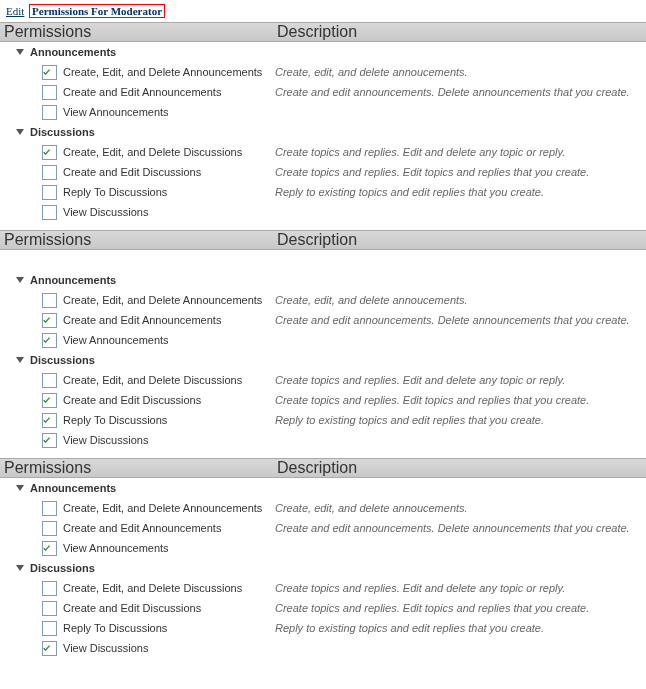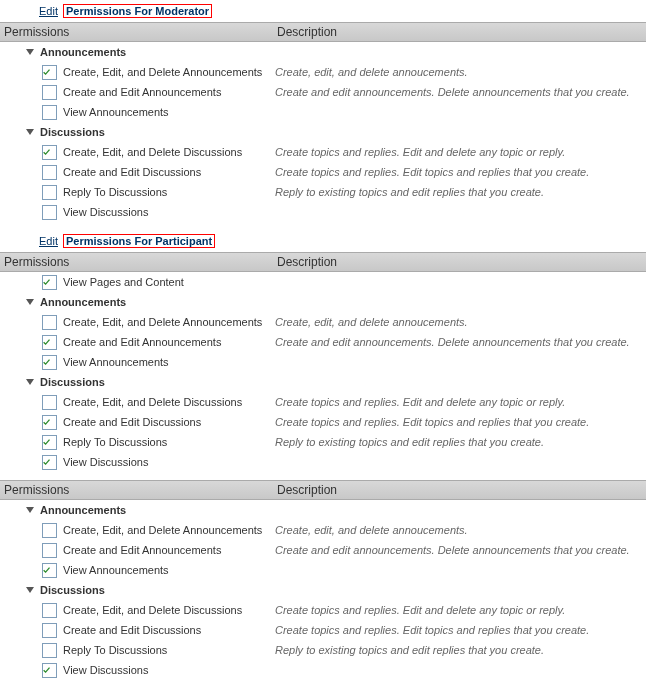--- a/index.html
+++ b/index.html
@@ -7,59 +7,60 @@
     padding: 0;
     font-family: Tahoma, Arial, sans-serif;
     font-size: 11px;
     color: #333;
     background: #fff;
     width: 646px;
   }
   .panel {
   }
   .panel-title {
-    padding: 4px 4px 4px 39px;
+    padding: 4px 4px 4px 6px;
+    font-family: Liberation Serif, serif;
   }
   .edit-link {
     color: #003366;
     text-decoration: underline;
     margin-right: 2px;
   }
   .title-text {
     color: #003366;
     font-weight: bold;
     border: 1px solid red;
     padding: 0 2px;
     display: inline-block;
   }
   .col-headers {
     background: #cfcfcf;
     background: linear-gradient(#d8d8d8,#c8c8c8);
     border-top: 1px solid #aaa;
     border-bottom: 1px solid #aaa;
     height: 18px;
     line-height: 18px;
-    font-size: 12px;
+    font-size: 16px;
     color: #333;
     display: flex;
   }
   .col-left {
     width: 275px;
     padding-left: 4px;
     box-sizing: border-box;
   }
   .col-right {
     flex: 1;
     padding-left: 2px;
   }
   .group-row {
     display: flex;
     align-items: center;
     height: 20px;
-    padding-left: 26px;
+    padding-left: 16px;
     font-weight: bold;
     color: #333;
   }
   .tri {
     display:inline-block;
     width:0; height:0;
     border-left:4px solid transparent;
     border-right:4px solid transparent;
     border-top:6px solid #555;
     margin-right:6px;
@@ -179,37 +180,25 @@
     <div class="perm-row">
       <div class="perm-left">
         <span class="chk "></span>
         <span>View Discussions</span>
       </div>
       <div class="perm-right"></div>
     </div>
     </div>
     <div class="divider"></div>
     <div class="panel">
-      <div class="panel-title">
-      <a href="#" class="edit-link">Edit</a>
-      <span class="title-text">Permissions For Participant</span>
-    </div>
       <div class="col-headers">
       <div class="col-left">Permissions</div>
       <div class="col-right">Description</div>
     </div>
     <div class="perm-row">
-      <div class="perm-left">
-        <span class="chk checked">
-            <svg width="11" height="11" viewBox="0 0 11 11">
-              <polyline points="1,5 4,8 10,1" fill="none" stroke="#2a8a2a" stroke-width="2"></polyline>
-            </svg>
-          </span>
-        <span>View Pages and Content</span>
-      </div>
     </div>
       <div class="group-row">
         <span class="tri"></span>
         <span>Announcements</span>
       </div>
     <div class="perm-row">
       <div class="perm-left">
         <span class="chk "></span>
         <span>Create, Edit, and Delete Announcements</span>
       </div>

